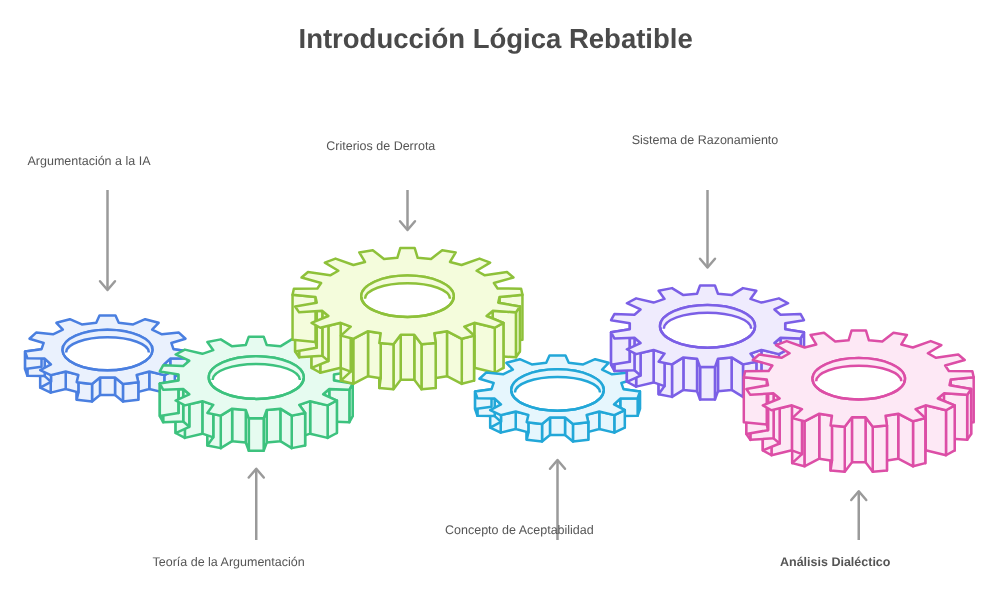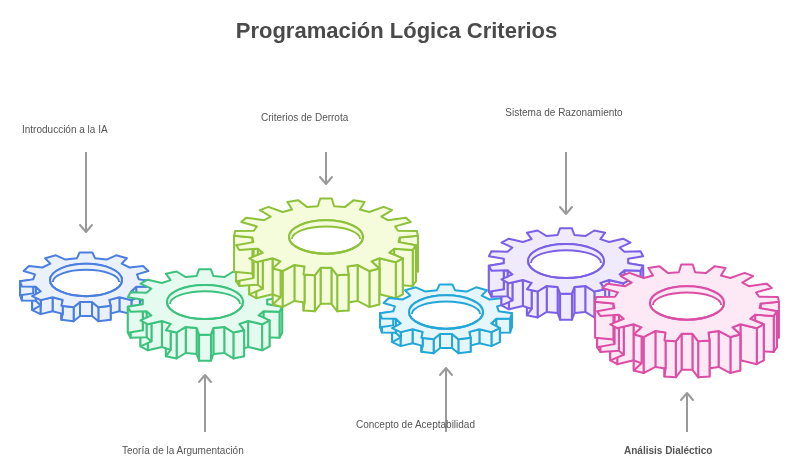--- a/index.html
+++ b/index.html
@@ -5,21 +5,21 @@
   html, body { margin: 0; padding: 0; background: #ffffff; }
   body { width: 793px; height: 472px; position: relative; overflow: hidden; font-family: "Liberation Sans", sans-serif; }
   .title { position: absolute; left: 0; width: 793px; top: 16px; text-align: center; font-weight: bold; font-size: 22px; line-height: 29px; color: #4a4a4a; }
   .label { position: absolute; font-size: 10px; line-height: 17px; color: #555555; text-align: center; white-space: nowrap; }
   svg#diagram { position: absolute; left: 0; top: 0; }
 </style>
 </head>
 <body>
 
 <div class="title">
-  <div>Programación Lógica Criterios</div>
+  <div>Introducción Lógica Rebatible</div>
 </div>
 
 <svg id="diagram" width="793" height="472">
     <g>
       <polygon points="138.7784677813284,279.366741017599 151.93110420632325,281.26624937157123 151.93110420632325,295.26624937157123 138.7784677813284,293.366741017599" fill="#eaf1fd" stroke="#4a7fe0" stroke-width="2" stroke-linejoin="round"></polygon>
       <polygon points="151.93110420632325,281.26624937157123 150.1098209263543,286.58651682177265 150.1098209263543,300.58651682177265 151.93110420632325,295.26624937157123" fill="#eaf1fd" stroke="#4a7fe0" stroke-width="2" stroke-linejoin="round"></polygon>
       <polygon points="150.1098209263543,286.58651682177265 136.21578406038412,286.85276086725884 136.21578406038412,300.85276086725884 150.1098209263543,300.58651682177265" fill="#eaf1fd" stroke="#4a7fe0" stroke-width="2" stroke-linejoin="round"></polygon>
       <polygon points="136.21578406038412,286.85276086725884 131.21522879728388,291.4516301093056 131.21522879728388,305.4516301093056 136.21578406038412,300.85276086725884" fill="#eaf1fd" stroke="#4a7fe0" stroke-width="2" stroke-linejoin="round"></polygon>
       <polygon points="131.21522879728388,291.4516301093056 139.83480744334233,296.0361561082994 139.83480744334233,310.0361561082994 131.21522879728388,305.4516301093056" fill="#eaf1fd" stroke="#4a7fe0" stroke-width="2" stroke-linejoin="round"></polygon>
       <polygon points="139.83480744334233,296.0361561082994 131.45418515606946,300.0982926622418 131.45418515606946,314.0982926622418 139.83480744334233,310.0361561082994" fill="#eaf1fd" stroke="#4a7fe0" stroke-width="2" stroke-linejoin="round"></polygon>
@@ -251,20 +251,20 @@
     <g>
       <line x1="446" y1="432" x2="446" y2="368" stroke="#9a9a9a" stroke-width="2"></line>
       <polyline points="440,375 446,368 452,375" fill="none" stroke="#9a9a9a" stroke-width="2" stroke-linecap="round" stroke-linejoin="round"></polyline>
     </g>
     <g>
       <line x1="687" y1="432" x2="687" y2="393" stroke="#9a9a9a" stroke-width="2"></line>
       <polyline points="681,400 687,393 693,400" fill="none" stroke="#9a9a9a" stroke-width="2" stroke-linecap="round" stroke-linejoin="round"></polyline>
     </g>
   </svg>
 
-<div class="label" style="left:22px; top:121px;">Introducción a la IA</div>
+<div class="label" style="left:22px; top:121px;">Argumentación a la IA</div>
 <div class="label" style="left:261px; top:109px;">Criterios de Derrota</div>
 <div class="label" style="left:474px; top:104px; width:180px;">
   <div>Sistema de Razonamiento</div>
 </div>
 <div class="label" style="left:122px; top:442px;text-align:right;">Teoría de la Argumentación</div>
 <div class="label" style="left:356px; top:416px;text-align:right;">Concepto de Aceptabilidad</div>
 <div class="label" style="left:624px; top:442px;font-weight:bold;">Análisis Dialéctico</div>
 
 </body></html>

